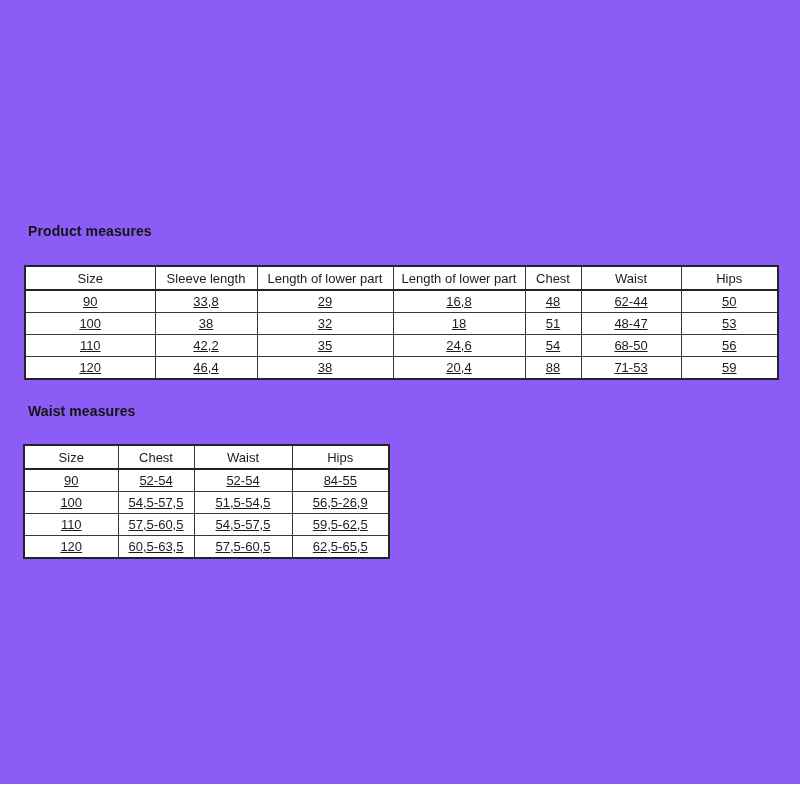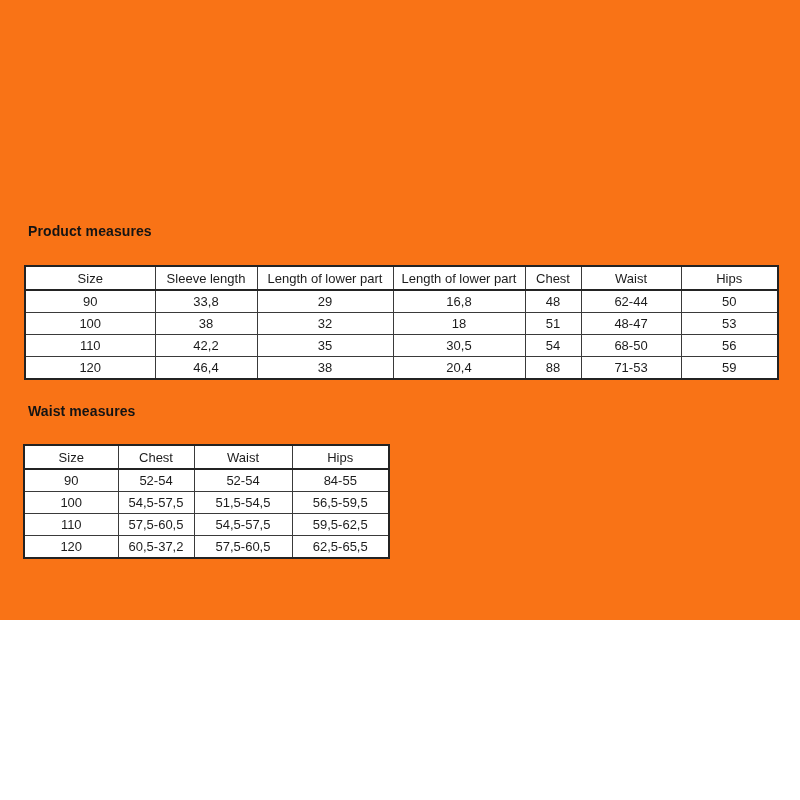--- a/index.html
+++ b/index.html
@@ -4,22 +4,22 @@
 <style>
   html, body { margin: 0; padding: 0; }
   body {
     width: 800px; height: 800px;
     background: #ffffff;
     font-family: "Liberation Sans", sans-serif;
     color: #1c1c1c;
   }
   .page {
     position: relative;
-    width: 800px; height: 620px;
-    background: #f97316;
+    width: 800px; height: 784px;
+    background: #8b5cf6;
     overflow: hidden;
   }
   .section-title {
     position: absolute;
     margin: 0;
     font-size: 14px;
     font-weight: 700;
     color: #141414;
     letter-spacing: 0.1px;
   }
@@ -42,21 +42,21 @@
     vertical-align: middle;
     padding: 0 2px;
     color: #1c1c1c;
     overflow: hidden;
     white-space: nowrap;
   }
   table.measures thead th {
     border-bottom: 2px solid #232323;
     height: 22px;
   }
-  table.measures tbody td { height: 21px; }
+  table.measures tbody td { height: 21px; text-decoration: underline; }
 
   #product-table { left: 24px; top: 265px; width: 753px; }
   #body-table    { left: 23px; top: 444px; width: 365px; }
 </style>
 </head>
 <body>
 
 <div class="page">
 
   <h2 class="section-title" id="title-product">Product measures</h2>
@@ -98,21 +98,21 @@
           <td>32</td>
           <td>18</td>
           <td>51</td>
           <td>48-47</td>
           <td>53</td>
         </tr>
         <tr>
           <td>110</td>
           <td>42,2</td>
           <td>35</td>
-          <td>30,5</td>
+          <td>24,6</td>
           <td>54</td>
           <td>68-50</td>
           <td>56</td>
         </tr>
         <tr>
           <td>120</td>
           <td>46,4</td>
           <td>38</td>
           <td>20,4</td>
           <td>88</td>
@@ -143,30 +143,30 @@
         <tr>
           <td>90</td>
           <td>52-54</td>
           <td>52-54</td>
           <td>84-55</td>
         </tr>
         <tr>
           <td>100</td>
           <td>54,5-57,5</td>
           <td>51,5-54,5</td>
-          <td>56,5-59,5</td>
+          <td>56,5-26,9</td>
         </tr>
         <tr>
           <td>110</td>
           <td>57,5-60,5</td>
           <td>54,5-57,5</td>
           <td>59,5-62,5</td>
         </tr>
         <tr>
           <td>120</td>
-          <td>60,5-37,2</td>
+          <td>60,5-63,5</td>
           <td>57,5-60,5</td>
           <td>62,5-65,5</td>
         </tr>
       </tbody>
     </table>
 
 </div>
 
 </body></html>

